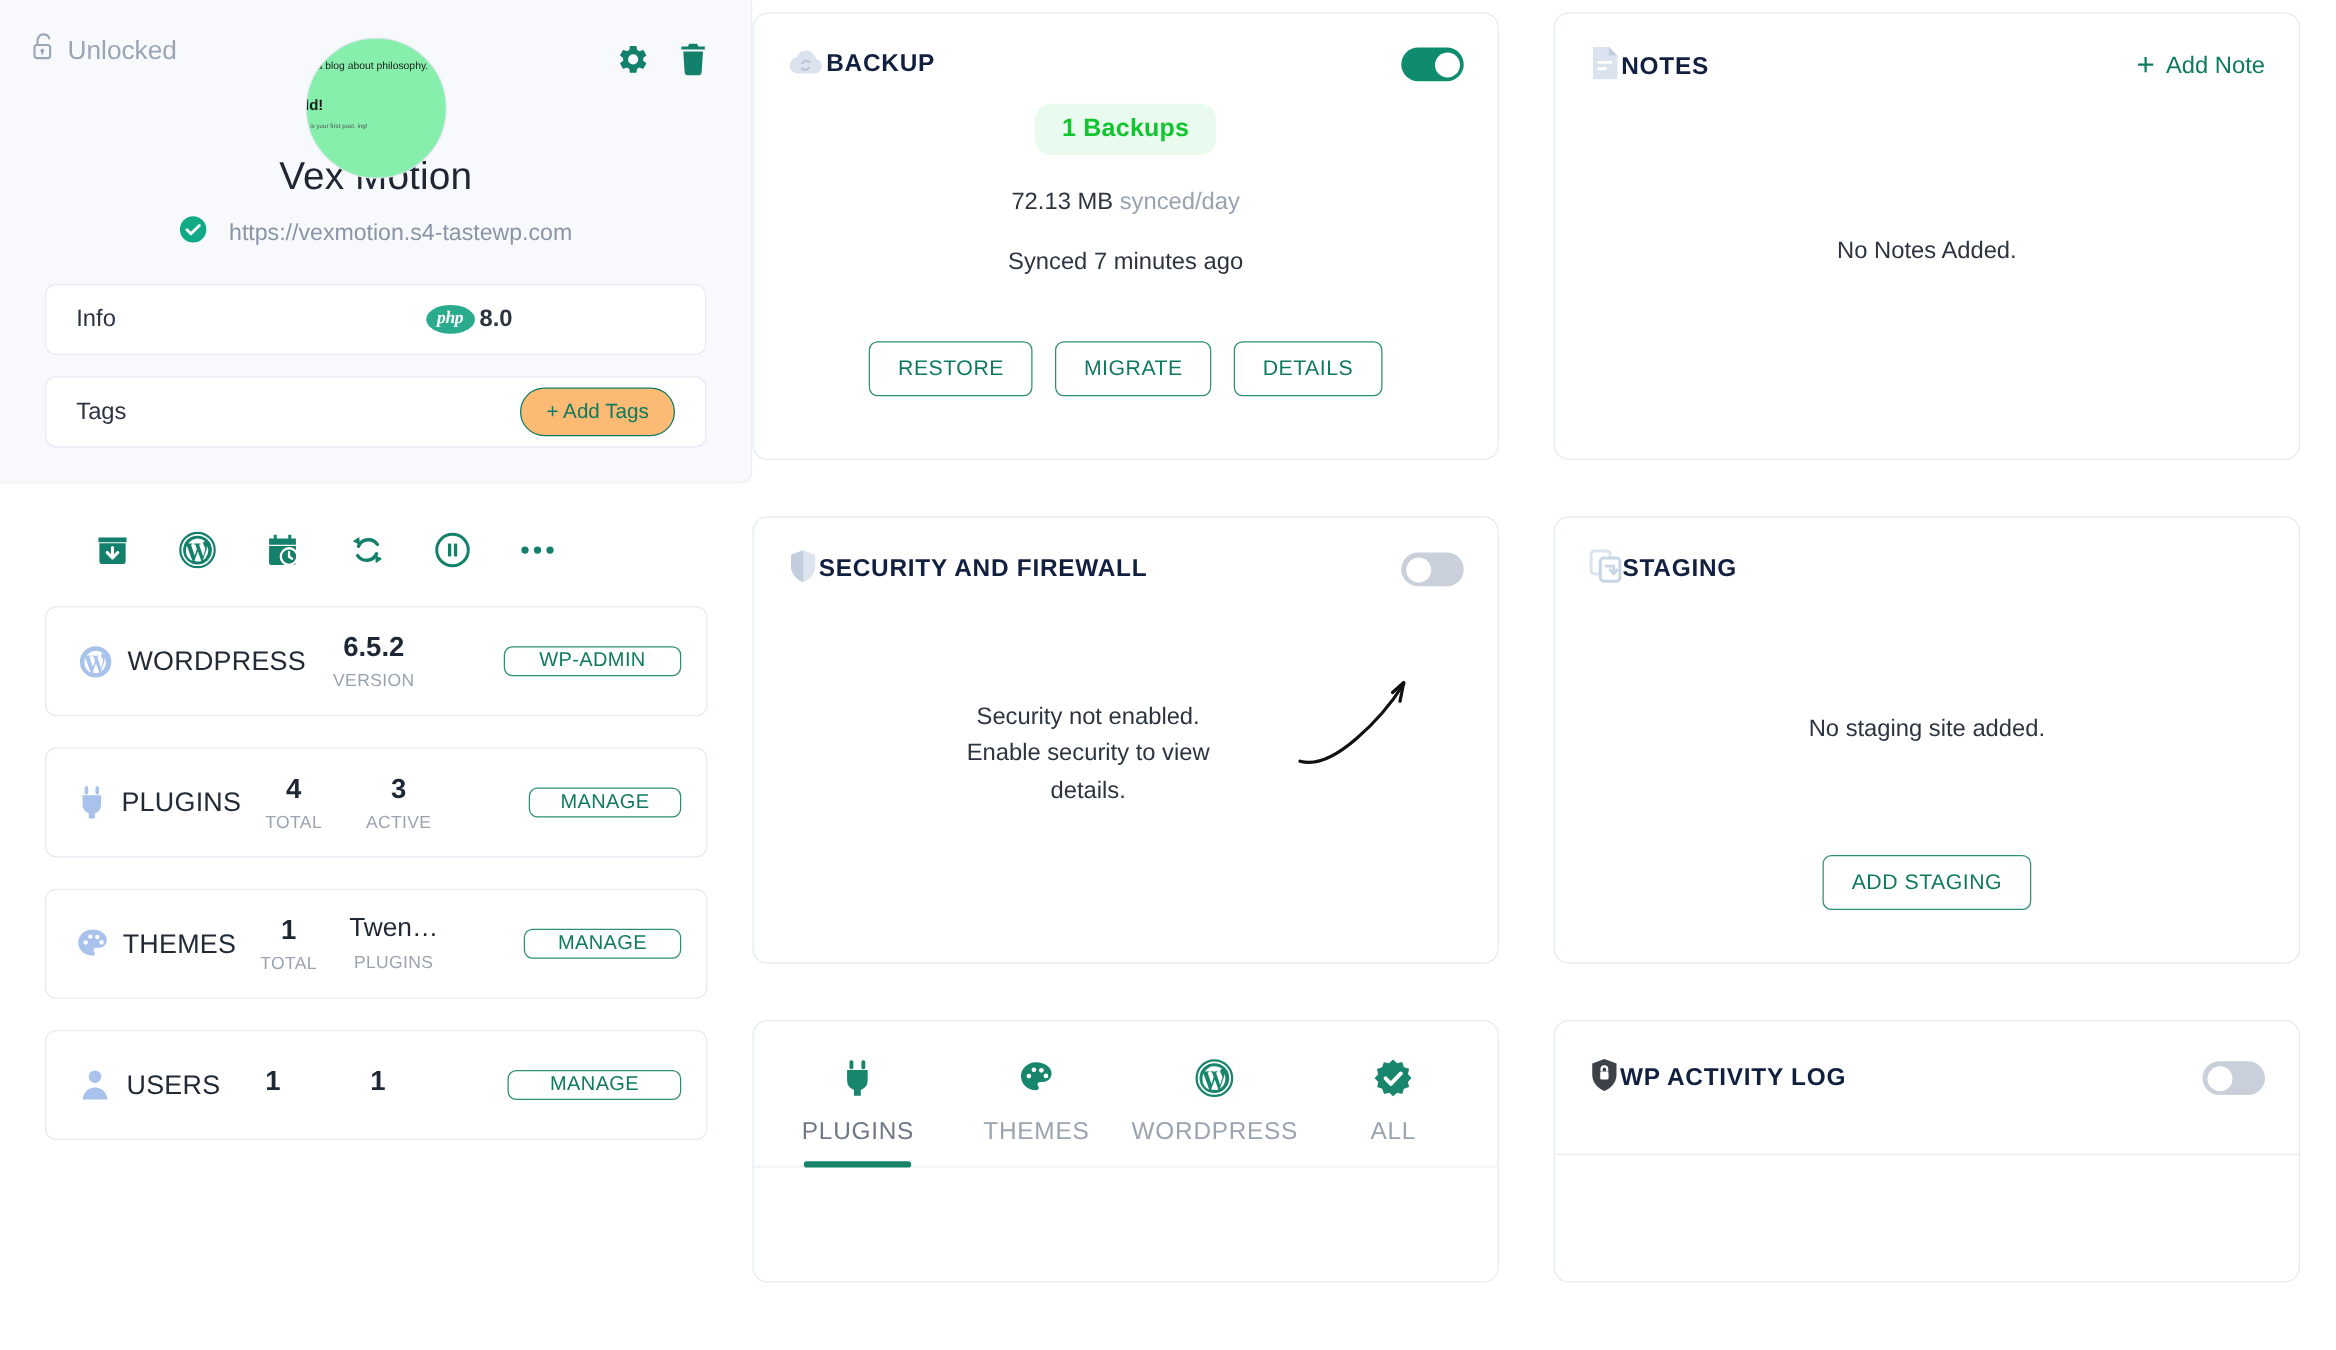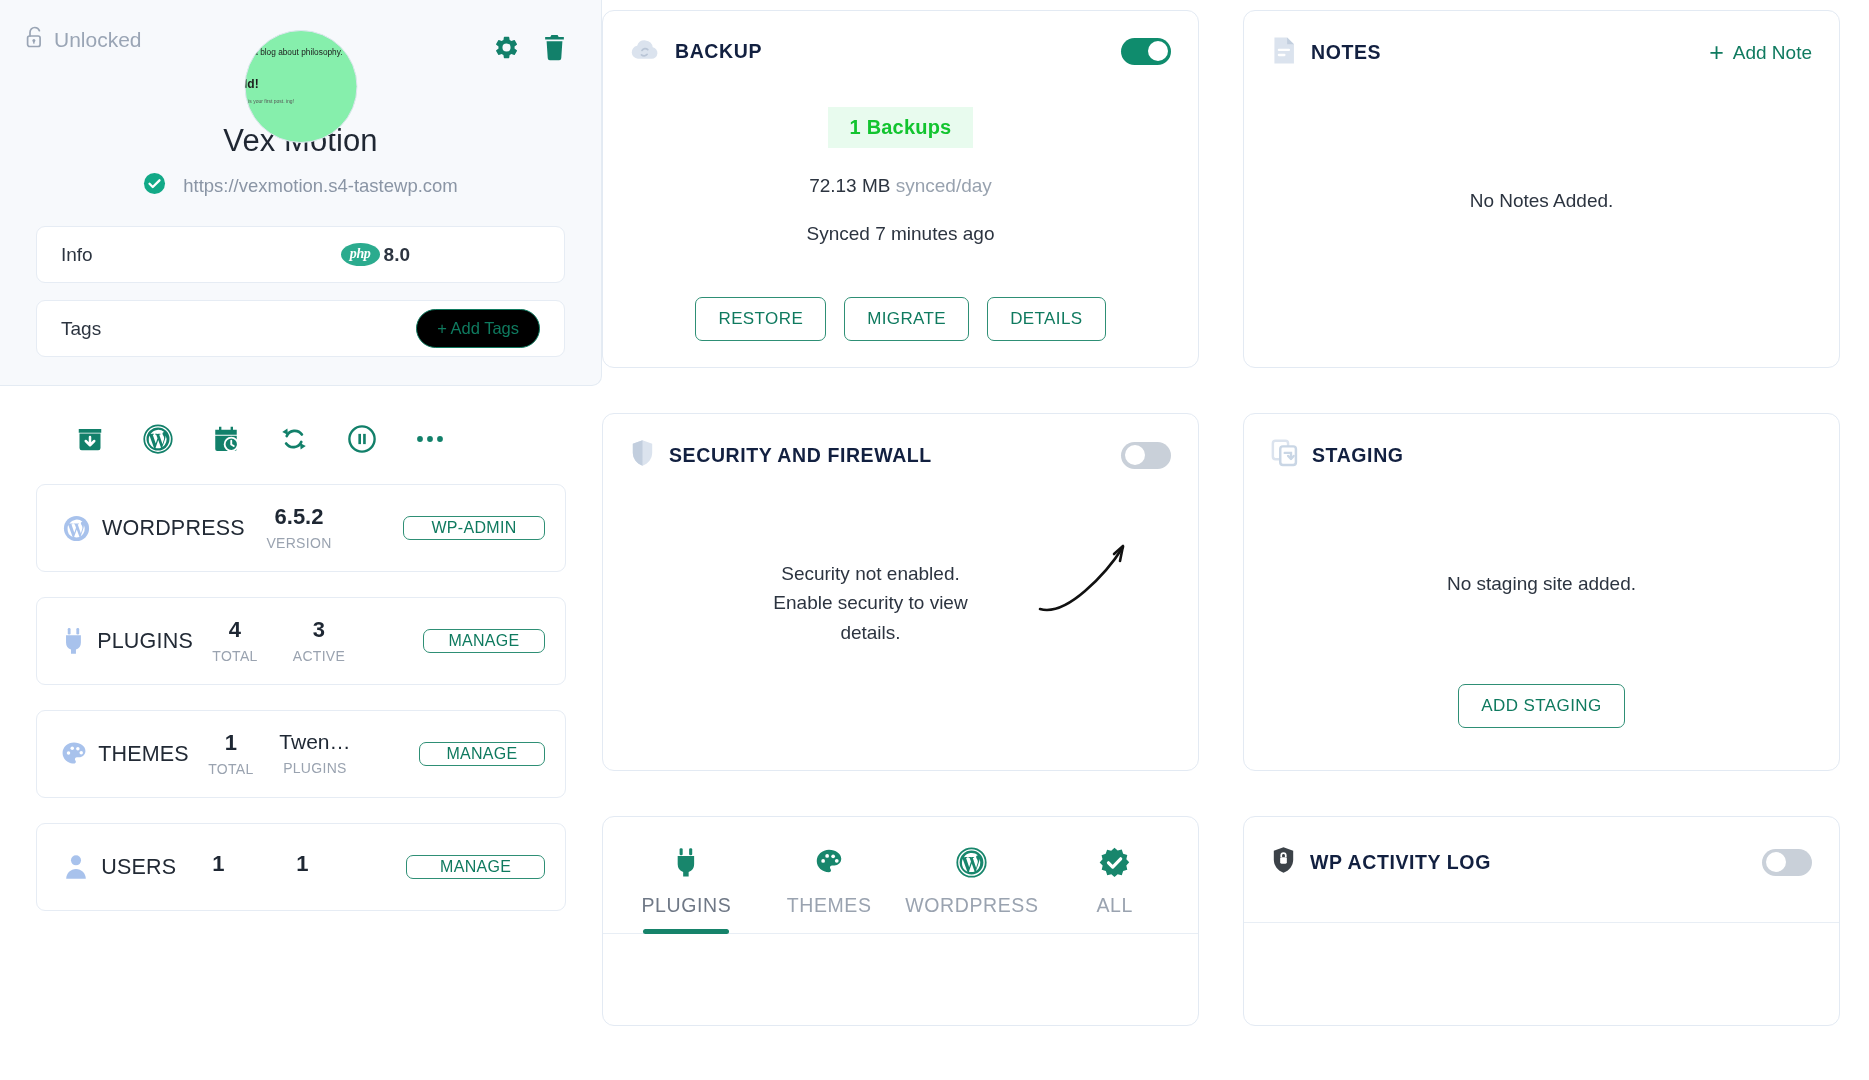--- a/index.html
+++ b/index.html
@@ -109,21 +109,21 @@
     font-size: 14px;
     border-radius: 50% / 50%;
     padding: 3px 9px 4px;
     letter-spacing: -.3px;
     font-family: "Liberation Serif", serif;
   }
   .php-ver { font-size: 19px; color: #2c3440; font-weight: 600; }
   .add-tags-btn {
     border: 1.4px solid #0f7a5f;
     color: #0f7a5f;
-    background: #000000;
+    background: #fdba74;
     border-radius: 20px;
     font-size: 16.5px;
     padding: 9px 20px;
     cursor: pointer;
     white-space: nowrap;
   }
 
   
   .action-row {
     display: flex;
@@ -184,21 +184,20 @@
   .card {
     background: #ffffff;
     border: 1px solid #e3eaf3;
     border-radius: 12px;
     position: relative;
   }
   .card-head {
     display: flex;
     align-items: center;
     padding: 25px 27px 0 27px;
-    gap: 14px;
   }
   .card-title {
     font-size: 19.5px;
     font-weight: 700;
     color: #122040;
     letter-spacing: .6px;
   }
   .head-right { margin-left: auto; display: flex; align-items: center; }
 
   .toggle {
@@ -216,24 +215,24 @@
 
   .add-note-btn {
     display: flex; align-items: center; gap: 9px;
     color: #0f7a5f; font-size: 19px; cursor: pointer;
   }
   .plus-glyph { font-size: 25px; line-height: 0.7; font-weight: 400; }
 
   
   .backup-card { height: 358px; }
   .backup-badge {
-    display: block; margin: 41px auto 0;
+    display: block; margin: 16px auto 0;
     background: #e8fbee; color: #12c42f;
     font-size: 20px; font-weight: 700;
-    padding: 9px 22px; border-radius: 0;
+    padding: 9px 22px; border-radius: 13px;
     width: fit-content; letter-spacing: .2px;
   }
   .backup-size {
     text-align: center; margin-top: 27px; font-size: 19px; color: #2c3440;
   }
   .backup-size .muted { color: #98a2af; }
   .backup-synced {
     text-align: center; margin-top: 26px; font-size: 19px; color: #2c3440;
   }
   .backup-btns {

